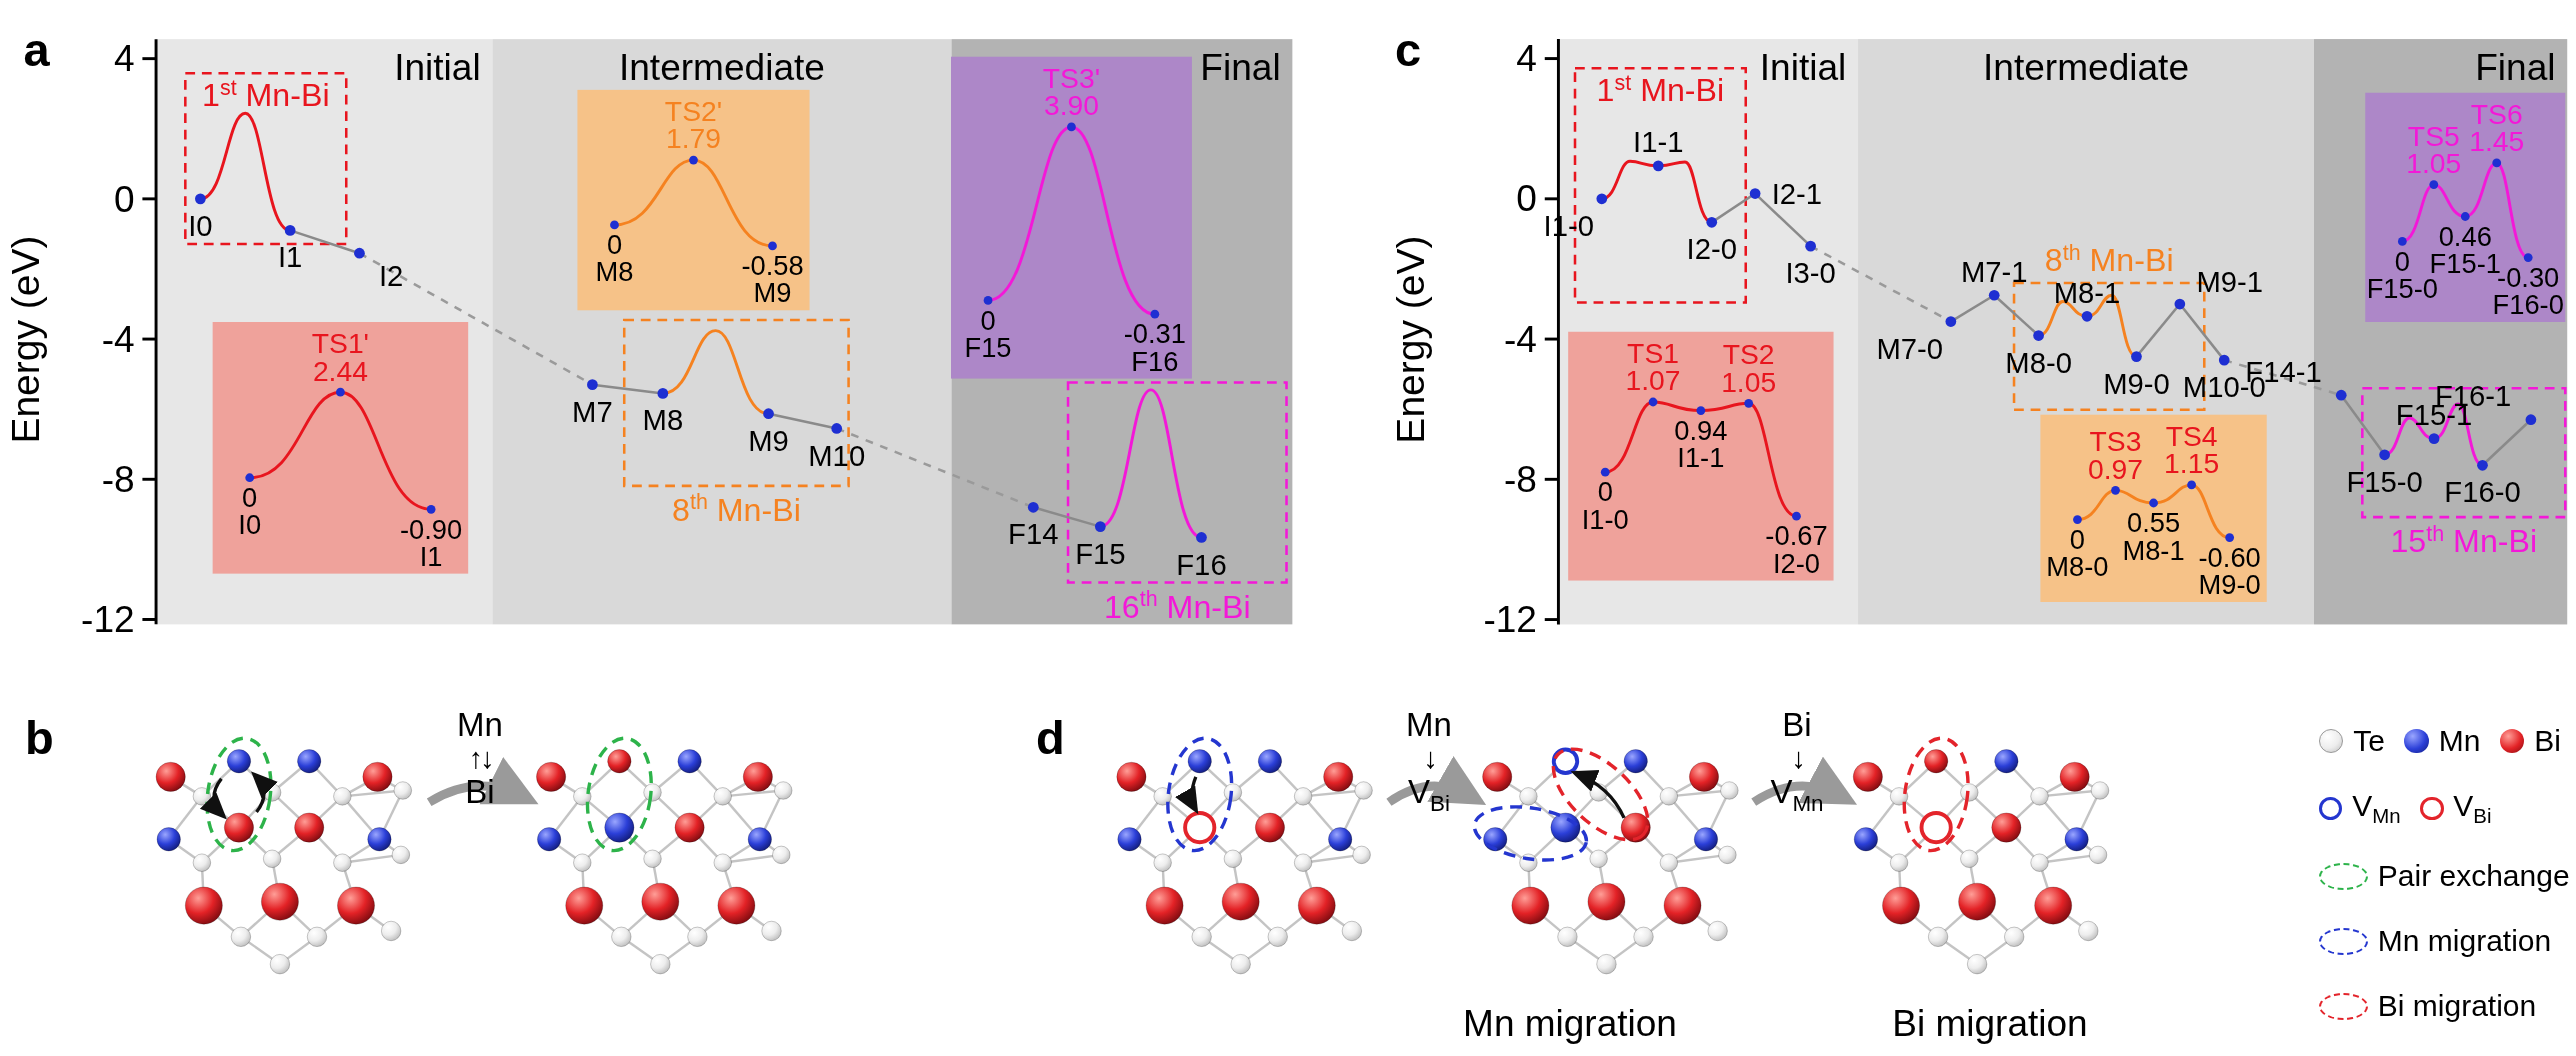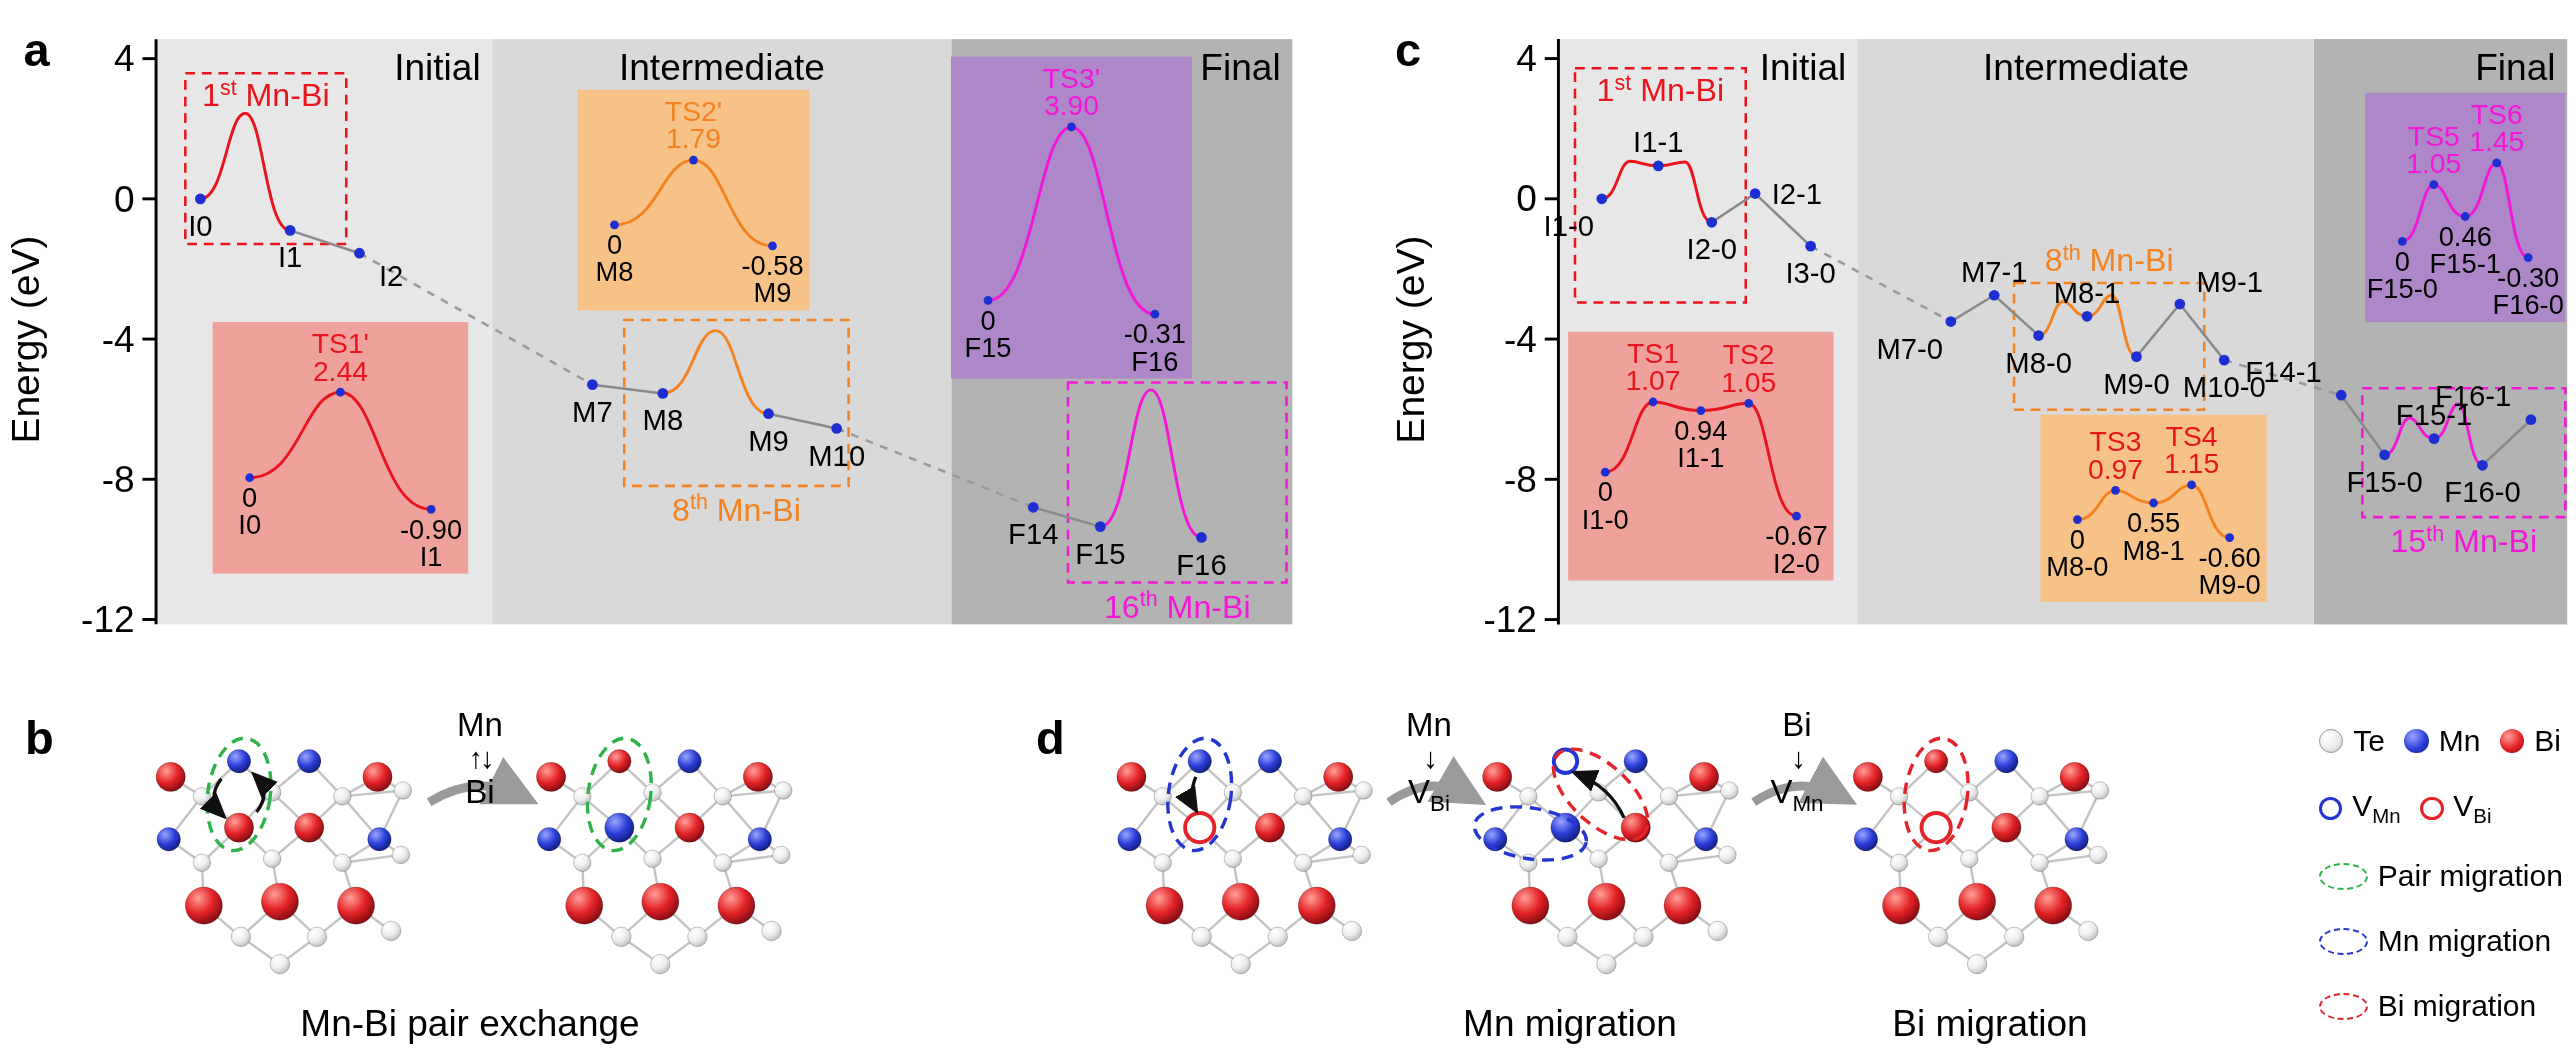--- a/index.html
+++ b/index.html
@@ -588,42 +588,41 @@
     <span class="al-icon">↓</span>
     <span class="al-main"><span>V</span><sub>Bi</sub></span>
   </div>
 
   <div class="arrow-label" style="left:1797px;top:708px">
     <span class="al-main">Bi</span>
     <span class="al-icon">↓</span>
     <span class="al-main"><span>V</span><sub>Mn</sub></span>
   </div>
 
-  <div class="caption" style="left:470px;top:1003px">Mn-Bi pair exchange</div>
   <div class="caption" style="left:1570px;top:1003px">Mn migration</div>
   <div class="caption" style="left:1990px;top:1003px">Bi migration</div>
 
   <div id="legend">
     <div class="lrow">
       <span class="sw te"></span>
         <span class="ltext">Te</span>
       <span class="sw mn"></span>
         <span class="ltext">Mn</span>
       <span class="sw bi"></span>
         <span class="ltext">Bi</span>
     </div>
     <div class="lrow">
       <span class="vac vmn"></span>
       <span class="ltext"><span>V</span><sub>Mn</sub></span>
       <span class="vac vbi"></span>
       <span class="ltext"><span>V</span><sub>Bi</sub></span>
     </div>
     <div class="lrow">
       <span class="ell green"></span>
-        <span class="ltext">Pair migration</span>
+        <span class="ltext">Pair exchange</span>
     </div>
     <div class="lrow">
       <span class="ell blue"></span>
         <span class="ltext">Mn migration</span>
     </div>
     <div class="lrow">
       <span class="ell red"></span>
         <span class="ltext">Bi migration</span>
     </div>
   </div>

